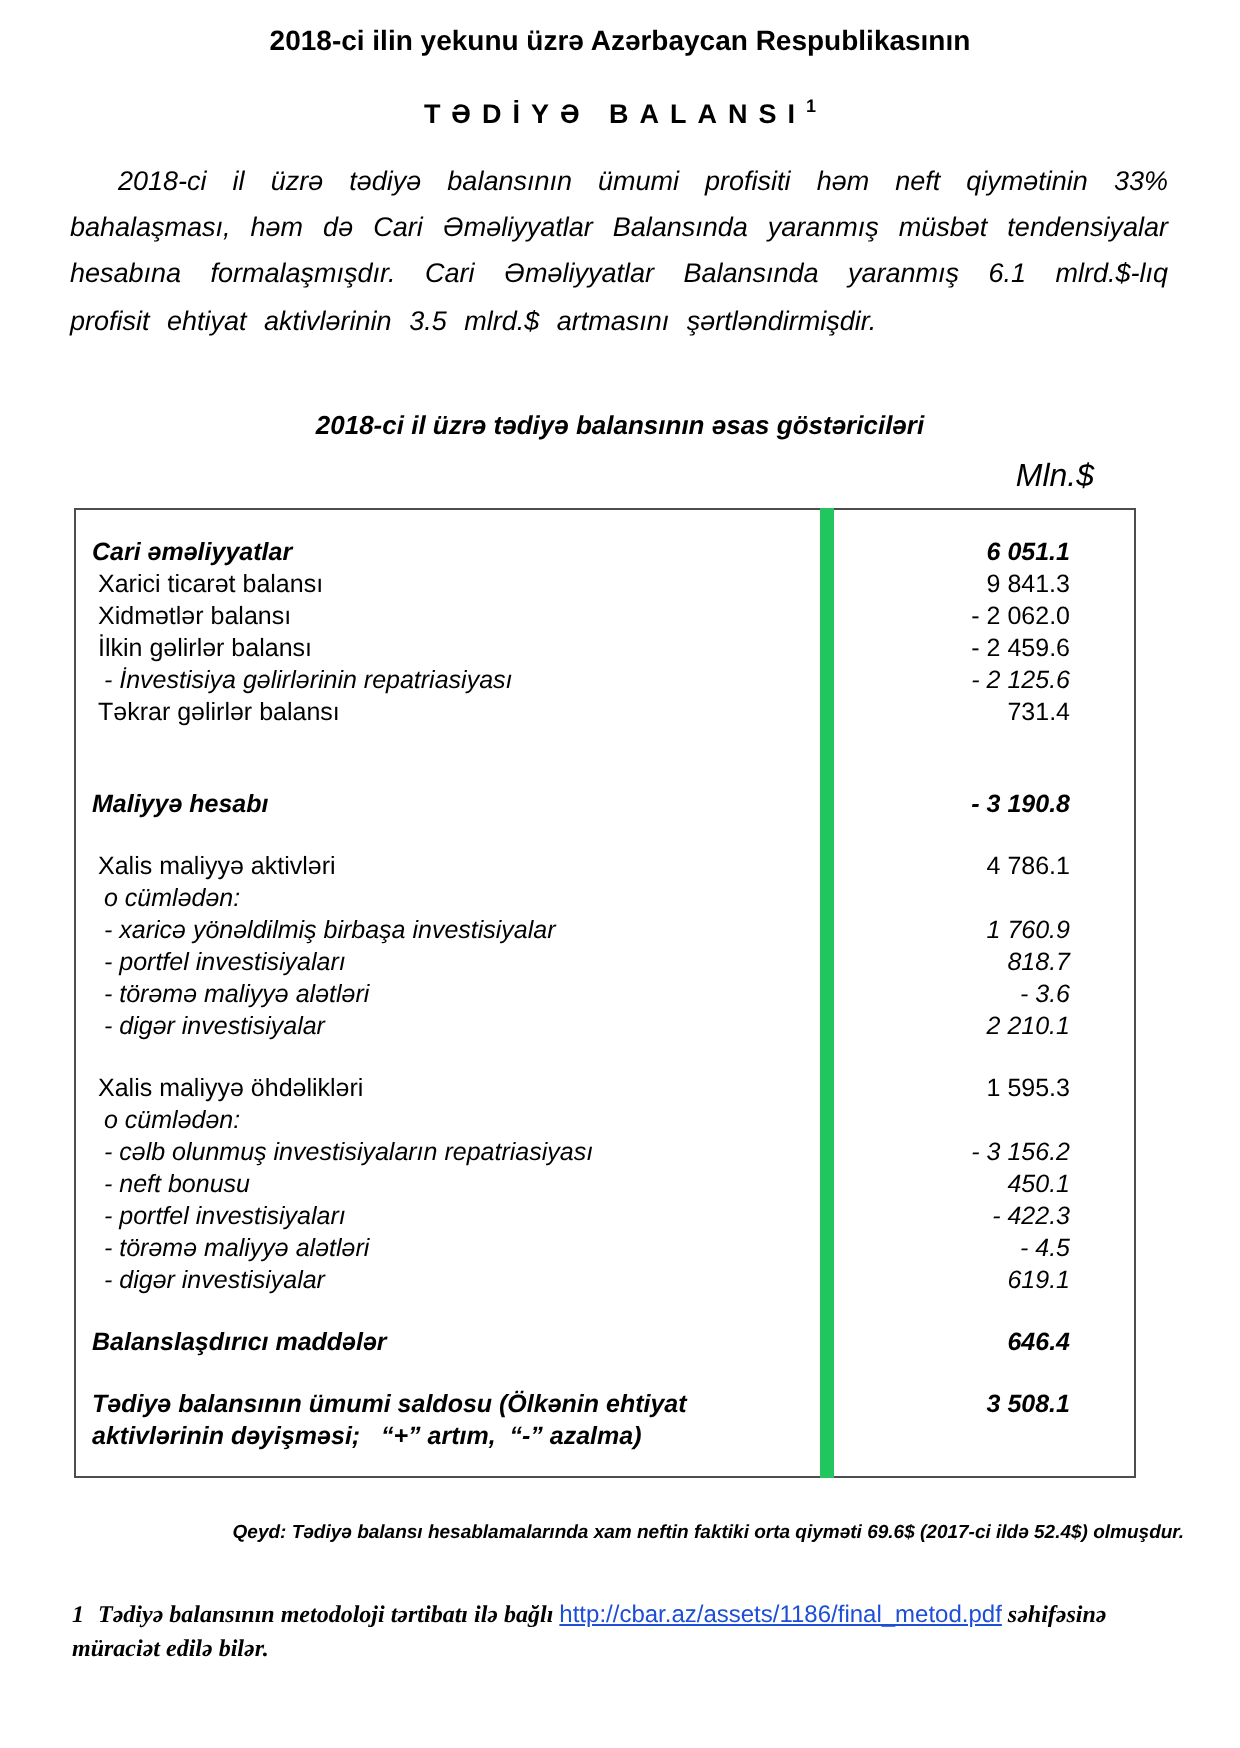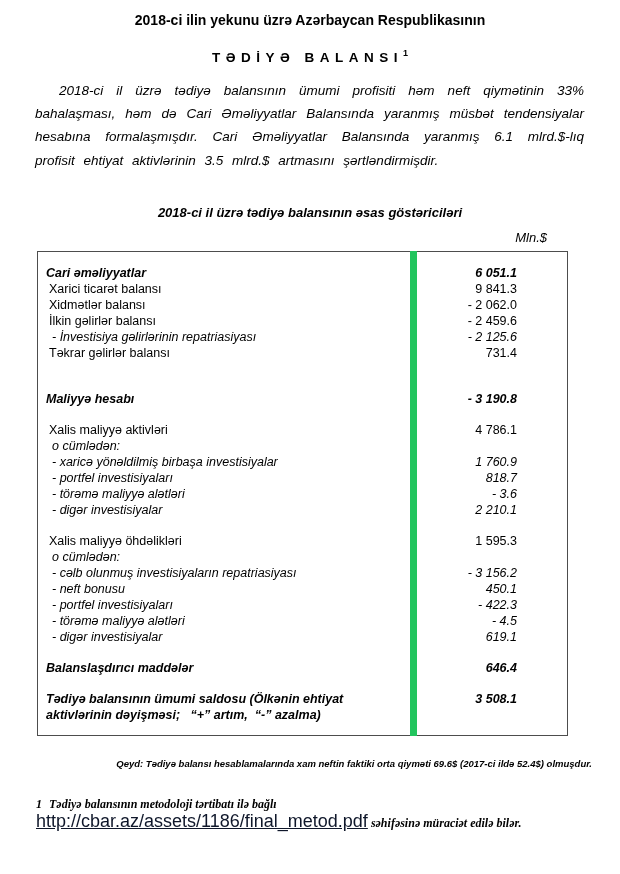--- a/index.html
+++ b/index.html
@@ -9,46 +9,46 @@
   }
   .title1{margin:12px 0 0 0;text-align:center;font-size:14px;font-weight:bold;}
   .title2{margin:20px 0 0 0;text-align:center;font-size:13.5px;font-weight:bold;letter-spacing:5.5px;}
   .title2 sup{font-size:9px;letter-spacing:0;}
   .intro{
     margin:14px 36px 0 35px;height:118px;
     font-style:italic;font-size:13.5px;line-height:23.4px;
     text-align:justify;text-indent:24px;word-spacing:5px;
   }
   .table-title{margin:8px 0 0 0;text-align:center;font-weight:bold;font-style:italic;font-size:13px;}
-  .unit{margin:10px 73px 2px 0;text-align:right;font-style:italic;font-size:13px;}
+  .unit{margin:10px 73px 2px 0;text-align:right;font-style:italic;font-size:16px;}
   table.indicators{
     border-collapse:collapse;margin:6px 0 0 37px;width:531px;table-layout:fixed;
     border:1px solid #4d4d4d;
   }
   table.indicators td{vertical-align:top;font-size:12.5px;line-height:16px;padding-top:0;padding-bottom:0;}
   td.label-cell{width:363px;border-right:7px solid #22c55e;white-space:pre-wrap;}
-  td.value-cell{text-align:right;padding-right:50px;}
+  td.value-cell{text-align:right;padding-right:32px;}
   tr.style-header{font-weight:bold;font-style:italic;}
   tr.style-detail{font-style:italic;}
   tr.blank-row td{height:15px;}
   td.indent-0{padding-left:8px;}
   td.indent-1{padding-left:11px;}
   td.indent-2{padding-left:14px;}
   tr:first-child td{padding-top:13px;}
   tr:last-child td{padding-bottom:12px;}
   .qeyd{margin:22px 28px 0 33px;font-size:9.5px;font-weight:bold;font-style:italic;text-align:right;}
   .footnote{
     margin:27px 30px 0 36px;
     font-family:"Liberation Serif",serif;font-weight:bold;font-style:italic;
     font-size:12px;line-height:17px;
   }
   .footnote .marker{padding-right:7px;}
   .footnote a{
     font-family:"Liberation Sans",sans-serif;font-weight:normal;font-style:normal;
-    color:#0f172a;text-decoration:underline;font-size:18px;text-align:right;
+    color:#1d4ed8;text-decoration:underline;font-size:12px;text-align:right;
   }
 </style>
 </head>
 <body>
 
 <div>
 
   <div class="title1">2018-ci ilin yekunu üzrə Azərbaycan Respublikasının</div>
 
   <div class="title2"><span>TƏDİYƏ BALANSI</span><sup>1</sup></div>

